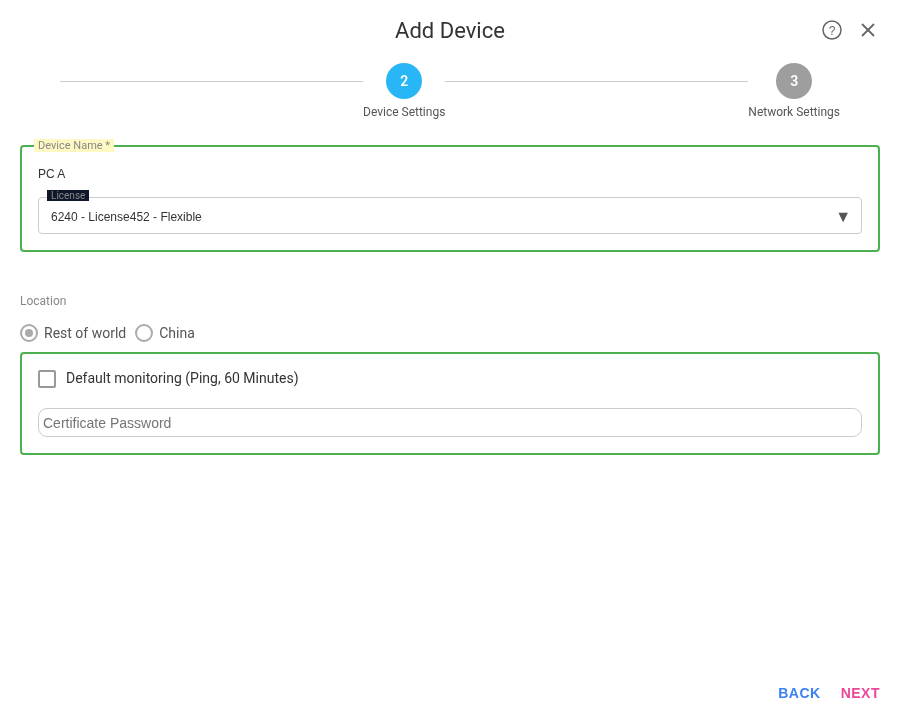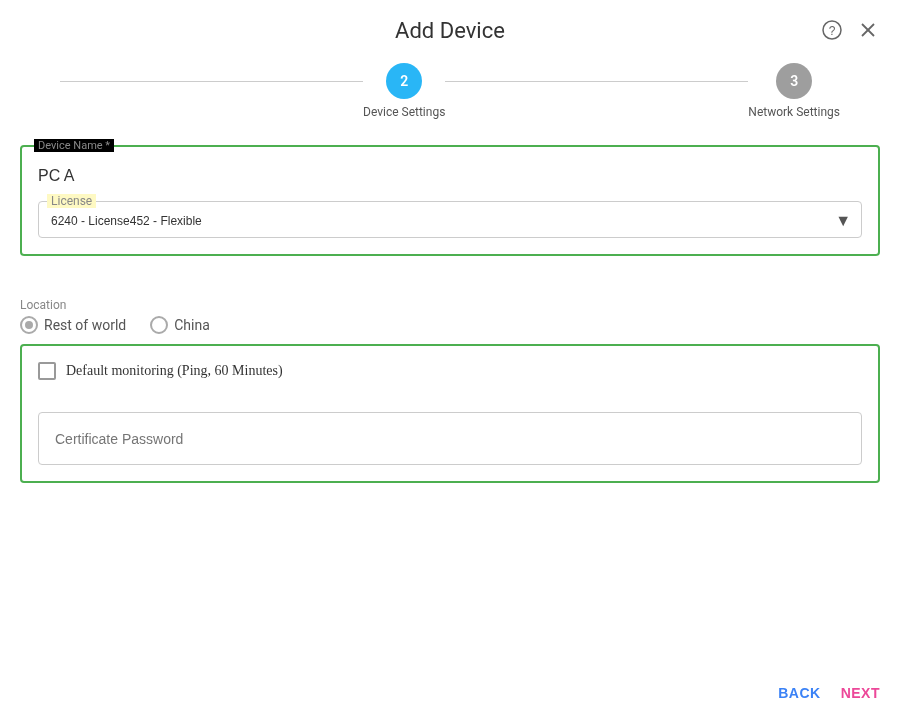--- a/index.html
+++ b/index.html
@@ -111,50 +111,50 @@
       padding: 16px;
       margin-bottom: 16px;
       position: relative;
     }
     .field-label {
       font-size: 11px;
       color: #888;
       position: absolute;
       top: -8px;
       left: 12px;
-      background: #000000;
+      background: #fef9c3;
       padding: 0 4px;
     }
 
     
     .device-name-input {
       width: 100%;
       border: none;
       outline: none;
-      font-size: 16px;
+      font-size: 12px;
       color: #333;
       padding: 4px 0;
       background: transparent;
     }
 
     
     .license-wrapper {
       border: 1px solid #ccc;
       border-radius: 4px;
       padding: 8px 12px;
       position: relative;
       margin-top: 12px;
     }
     .license-field-label {
-      font-size: 12px;
+      font-size: 10px;
       color: #888;
       position: absolute;
       top: -8px;
       left: 8px;
-      background: #fef9c3;
+      background: #0f172a;
       padding: 0 4px;
     }
     .license-select {
       width: 100%;
       border: none;
       outline: none;
       font-size: 12px;
       color: #333;
       background: transparent;
       appearance: none;
@@ -171,25 +171,25 @@
       font-size: 16px;
     }
 
     
     .location-section {
       padding: 6px 20px 10px;
     }
     .location-label {
       font-size: 12px;
       color: #888;
-      margin-bottom: 4px;
+      margin-bottom: 16px;
     }
     .radio-group {
       display: flex;
-      gap: 24px;
+      gap: 9px;
       align-items: center;
     }
     .radio-item {
       display: flex;
       align-items: center;
       gap: 6px;
       cursor: pointer;
       font-size: 14px;
       color: #555;
     }
@@ -215,43 +215,42 @@
 
     
     .monitoring-section {
       border: 2px solid #4caf50;
       border-radius: 4px;
       padding: 16px;
       margin: 0 20px;
     }
     .checkbox-row {
       display: flex;
-      align-items: center;
+      align-items: flex-start;
       gap: 10px;
-      margin-bottom: 32px;
-      font-family: Liberation Serif, serif;
+      margin-bottom: 20px;
     }
     .checkbox {
       width: 18px;
       height: 18px;
       border: 2px solid #999;
       border-radius: 2px;
       cursor: pointer;
       flex-shrink: 0;
     }
     .checkbox-label {
       font-size: 14px;
       color: #333;
     }
 
     
     .cert-input-wrapper {
       border: 1px solid #ccc;
-      border-radius: 4px;
-      padding: 16px;
+      border-radius: 9px;
+      padding: 4px;
       position: relative;
     }
     .cert-input {
       width: 100%;
       border: none;
       outline: none;
       font-size: 14px;
       color: #aaa;
       background: transparent;
     }

